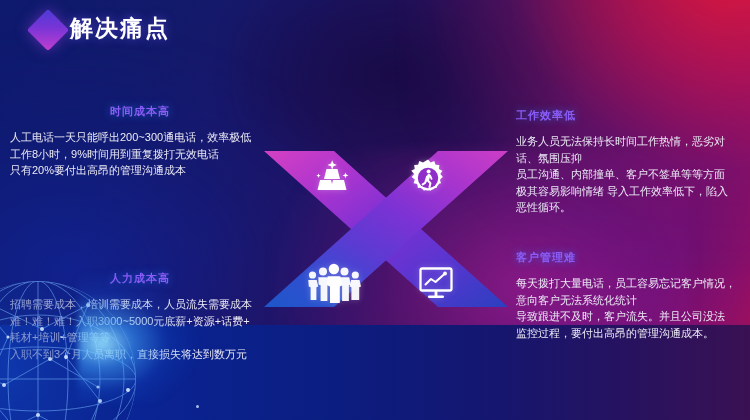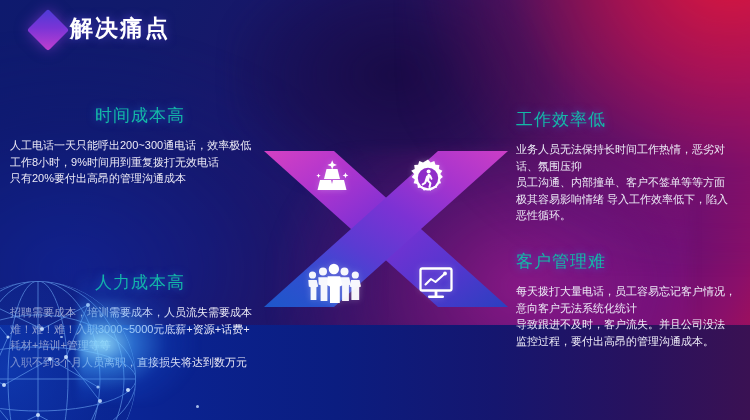--- a/index.html
+++ b/index.html
@@ -53,21 +53,21 @@
 
   
   .col{position:absolute;width:272px;}
   .col-l{left:10px;text-align:left;}
   .col-r{left:508px;text-align:left;}
   .c-tl{top:104px;}
   .c-bl{top:248px;margin-top:23px;}
   .c-tr{top:108px;}
   .c-br{top:250px;}
 
-  .h{font-size:17px;font-weight:normal;color:#14b8a6;letter-spacing:1px;
+  .h{font-size:11px;font-weight:bold;color:#8b5cf6;letter-spacing:1px;
     text-shadow:0 0 9px rgba(40,130,255,0.55);margin:0 0 10px 0;}
   .col-l .h{text-align:center;padding-right:12px;}
   .col-r .h{text-align:left;padding-left:8px;}
   .body{font-size:11px;line-height:16.5px;color:#eceaf6;margin:0;}
   .col-l .body{text-align:left;}
   .col-r .body{text-align:left;padding-left:8px;}
   .body p{margin:0;}
 
   
   .globe{position:absolute;left:-62px;bottom:-62px;width:215px;height:215px;pointer-events:none;}

